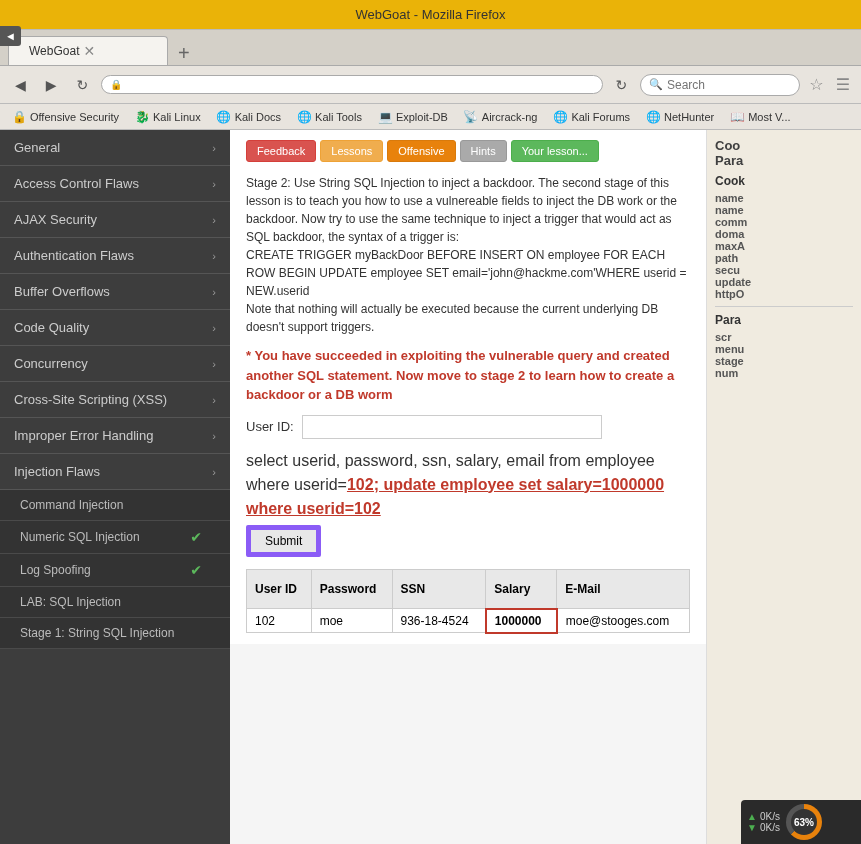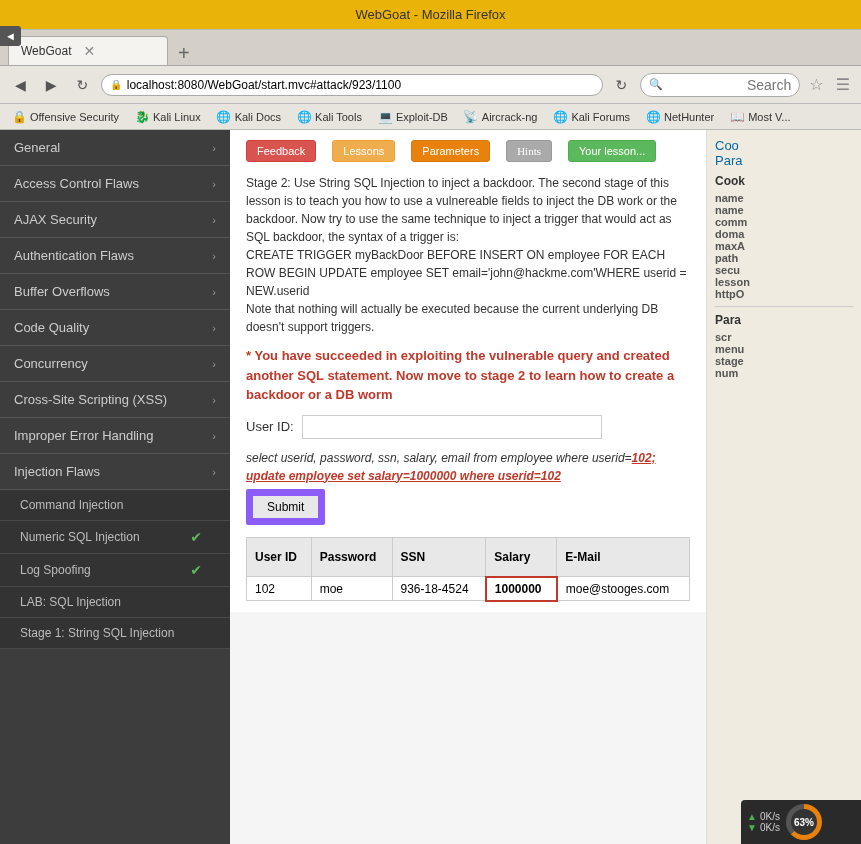--- a/index.html
+++ b/index.html
@@ -21,25 +21,25 @@
       height: 36px;
       display: flex;
       align-items: flex-end;
       padding: 0 8px;
       border-bottom: 1px solid #aaa;
     }
     .browser-tab {
       background: #f5f3ef;
       border: 1px solid #aaa;
       border-bottom: none;
-      padding: 6px 12px;
+      padding: 6px 20px;
       border-radius: 4px 4px 0 0;
       display: flex;
       align-items: center;
-      gap: 8px;
+      gap: 0;
       min-width: 160px;
       font-size: 12px;
       color: #333;
     }
     .tab-close {
       font-size: 14px;
       color: #888;
       cursor: pointer;
       margin-left: 4px;
     }
@@ -96,24 +96,23 @@
       border: 1px solid #aaa;
       border-radius: 12px;
       padding: 3px 8px;
       gap: 4px;
       width: 160px;
     }
     .search-icon { color: #888; font-size: 11px; }
     .search-input {
       border: none;
       outline: none;
-      font-size: 14px;
+      font-size: 12px;
       background: transparent;
       width: 100%;
-      text-align: right;
     }
     .nav-star, .nav-menu {
       background: none;
       border: none;
       cursor: pointer;
       font-size: 16px;
       color: #888;
       padding: 3px;
     }
 
@@ -190,35 +189,35 @@
     }
     .content-area {
       padding: 10px 16px;
       background: white;
       max-height: 100%;
     }
 
     
     .stage-tabs {
       display: flex;
-      gap: 16px;
+      gap: 4px;
       margin-bottom: 12px;
       flex-wrap: wrap;
     }
     .stage-tab {
       padding: 4px 10px;
       border-radius: 3px;
       font-size: 11px;
       cursor: pointer;
       border: 1px solid #ccc;
     }
     .stage-tab.red { background: #d9534f; color: white; border-color: #d43f3a; }
     .stage-tab.yellow { background: #f0ad4e; color: white; border-color: #eea236; }
     .stage-tab.orange { background: #e8820c; color: white; border-color: #d97a0b; }
-    .stage-tab.gray { background: #aaa; color: white; border-color: #999; font-family: Liberation Serif, serif; }
+    .stage-tab.gray { background: #aaa; color: white; border-color: #999; }
     .stage-tab.green-active { background: #5cb85c; color: white; border-color: #4cae4c; }
 
     .description-text {
       font-size: 12px;
       color: #333;
       line-height: 1.5;
       margin-bottom: 10px;
     }
     .success-text {
       color: #c0392b;
@@ -239,35 +238,34 @@
       color: #333;
     }
     .form-input {
       border: 1px solid #ccc;
       padding: 4px 6px;
       font-size: 12px;
       width: 300px;
     }
 
     .sql-query-text {
-      font-size: 12px;
+      font-size: 16px;
       color: #333;
       margin-bottom: 4px;
       line-height: 1.5;
-      font-style: italic;
     }
     .sql-highlight {
       color: #c0392b;
       font-weight: bold;
       text-decoration: underline;
     }
 
     .submit-btn {
       background: #e8e8e8;
-      border: 7px solid #8b5cf6;
+      border: 5px solid #8b5cf6;
       padding: 4px 14px;
       font-size: 12px;
       cursor: pointer;
       border-radius: 2px;
       margin-bottom: 12px;
     }
 
     
     .results-table {
       border-collapse: collapse;
@@ -295,23 +293,23 @@
     .right-panel {
       width: 155px;
       background: #f0ebe0;
       padding: 8px;
       font-size: 11px;
       overflow-y: auto;
       flex-shrink: 0;
       border-left: 1px solid #ddd;
     }
     .right-panel-title {
-      font-weight: normal;
+      font-weight: bold;
       font-size: 13px;
-      color: #0369a1;
+      color: #404040;
       margin-bottom: 6px;
     }
     .right-panel-subtitle {
       font-weight: bold;
       font-size: 12px;
       color: #333;
       margin-bottom: 4px;
     }
     .cookie-label {
       font-weight: bold;
@@ -393,21 +391,20 @@
   </div>
   <button class="tab-new">+</button>
 </div>
 
 <div class="browser-nav-bar">
   <button class="nav-btn">◀</button>
   <button class="nav-btn">▶</button>
   <button class="nav-btn">↻</button>
   <div class="url-bar">
     <span class="url-bar-icon">🔒</span>
-    <input class="url-input" type="text" value="localhost:8080/WebGoat/start.mvc#attack/923/1100" style="">
   </div>
   <button class="nav-btn">↻</button>
   <div class="search-box">
     <span class="search-icon">🔍</span>
     <input class="search-input" type="text" placeholder="Search" style="">
   </div>
   <button class="nav-star">☆</button>
   <button class="nav-menu">☰</button>
 </div>
 
@@ -513,21 +510,21 @@
     </div>
   </div>
 
   <div class="main-content">
     <div class="content-area">
 
       
       <div class="stage-tabs">
         <span class="stage-tab red">Feedback</span>
         <span class="stage-tab yellow">Lessons</span>
-        <span class="stage-tab orange">Parameters</span>
+        <span class="stage-tab orange">Offensive</span>
         <span class="stage-tab gray">Hints</span>
         <span class="stage-tab green-active">Your lesson...</span>
       </div>
 
       
       <div class="description-text">
         Stage 2: Use String SQL Injection to inject a backdoor. The second stage of this lesson is to teach you how to use a vulnereable fields to inject the DB work or the backdoor. Now try to use the same technique to inject a trigger that would act as SQL backdoor, the syntax of a trigger is:<br>
         CREATE TRIGGER myBackDoor BEFORE INSERT ON employee FOR EACH ROW BEGIN UPDATE employee SET email='john@hackme.com'WHERE userid = NEW.userid<br>
         Note that nothing will actually be executed because the current underlying DB doesn't support triggers.
       </div>
@@ -580,21 +577,21 @@
     <div class="right-panel-title">Coo<br>Para</div>
 
     <div class="right-panel-subtitle">Cook</div>
     <div><span class="cookie-label">name</span></div>
     <div><span class="cookie-label">name</span></div>
     <div><span class="cookie-label">comm</span></div>
     <div><span class="cookie-label">doma</span></div>
     <div><span class="cookie-label">maxA</span></div>
     <div><span class="cookie-label">path</span></div>
     <div><span class="cookie-label">secu</span></div>
-    <div><span class="cookie-label">lesson</span></div>
+    <div><span class="cookie-label">update</span></div>
     <div><span class="cookie-label">httpO</span></div>
 
     <hr class="right-divider">
 
     <div class="right-panel-subtitle">Para</div>
     <div><span class="cookie-label">scr</span></div>
     <div><span class="cookie-label">menu</span></div>
     <div><span class="cookie-label">stage</span></div>
     <div><span class="cookie-label">num</span></div>
   </div>

